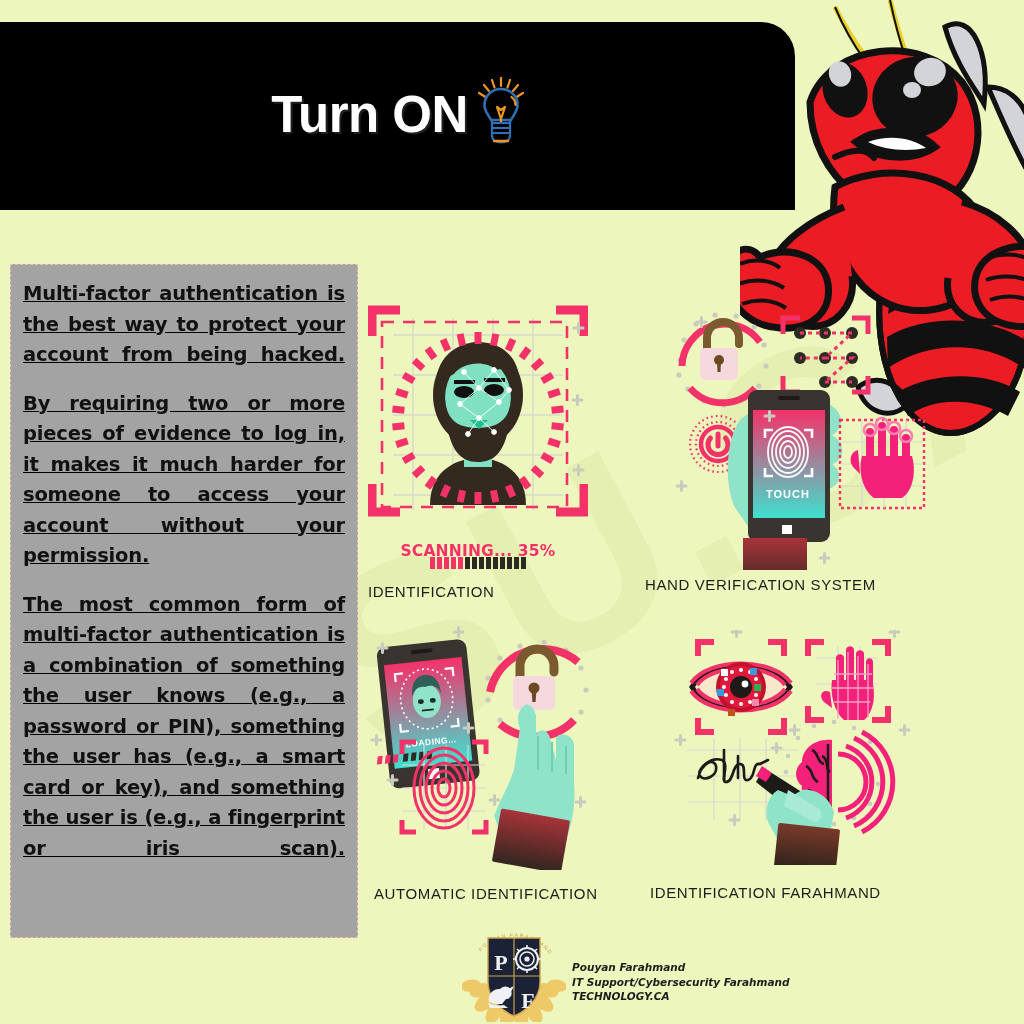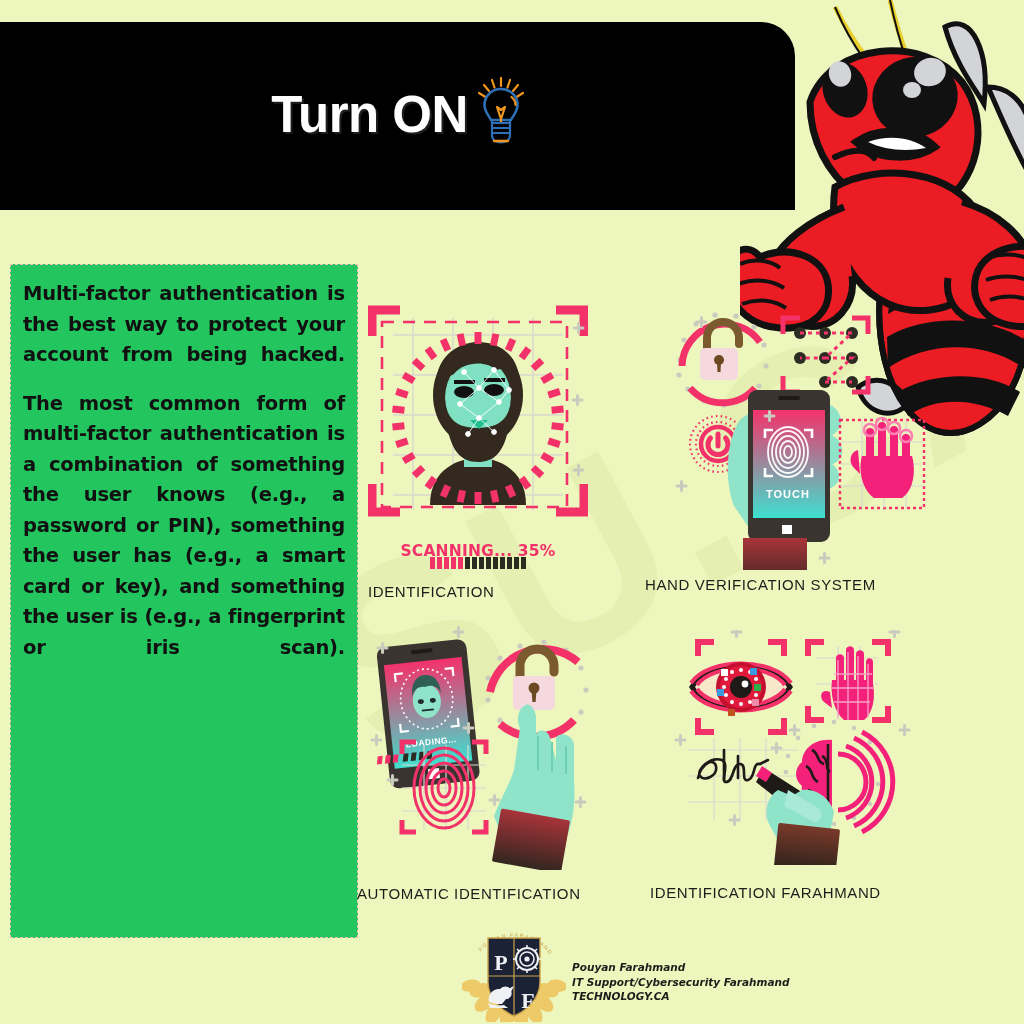--- a/index.html
+++ b/index.html
@@ -42,23 +42,24 @@
     white-space:nowrap;
   }
   .bulb{width:46px;height:70px;display:block;margin-bottom:4px;}
 
   
   .bee{position:absolute;left:740px;top:-8px;width:300px;height:520px;}
 
   
   .text-panel{
     position:absolute;left:10px;top:264px;width:348px;height:674px;
-    background:#22c55e;border:1px dashed #f2c0b8;
+    background:#a3a3a3;border:1px dashed #f2c0b8;
     box-sizing:border-box;
     padding:14px 12px 9px 12px;
+    text-decoration:underline;
   }
   .text-panel p{
     margin:0 0 18px 0;
     text-align:justify;
     text-align-last:justify;
     font-size:19.5px;line-height:30.5px;font-weight:700;color:#111;
     font-family:"DejaVu Sans", sans-serif;
     letter-spacing:-.2px;
     word-spacing:0px;
   }
@@ -69,21 +70,21 @@
   .fig-caption{
     position:absolute;left:0;width:100%;
     font-size:15px;letter-spacing:.6px;color:#1d1d1b;font-weight:400;
     font-family:"Liberation Sans", sans-serif;
   }
   .fig1{left:368px;top:300px;width:220px;height:250px;}
   .cap1{left:368px;top:583px;width:220px;}
   .fig2{left:660px;top:300px;width:270px;height:270px;}
   .cap2{left:645px;top:576px;width:300px;}
   .fig3{left:368px;top:620px;width:230px;height:250px;}
-  .cap3{left:357px;top:885px;width:250px;}
+  .cap3{left:374px;top:885px;width:250px;}
   .fig4{left:668px;top:630px;width:250px;height:235px;}
   .cap4{left:650px;top:884px;width:290px;}
 
   .scan-text{
     position:absolute;left:368px;top:542px;width:220px;text-align:center;
     font-size:15.5px;font-weight:700;color:#f4326a;letter-spacing:.2px;
     font-family:"DejaVu Sans", sans-serif;
   }
   .scan-bar{
     position:absolute;left:368px;top:557px;width:220px;
@@ -180,20 +181,21 @@
 
     <path d="M222 210 C258 220 285 245 292 272 C300 300 282 326 252 330 C224 334 204 312 208 286" fill="#ec1c24" stroke="#111" stroke-width="7"></path>
     <path d="M296 256 C318 252 336 268 334 292 C332 320 306 338 274 334 C244 330 230 308 236 284 C242 262 270 250 296 256 Z" fill="#ec1c24" stroke="#111" stroke-width="7"></path>
     <path d="M248 266 C264 260 282 262 294 270" fill="none" stroke="#111" stroke-width="4"></path>
     <path d="M246 288 C262 282 282 284 296 292" fill="none" stroke="#111" stroke-width="4"></path>
     <path d="M250 308 C266 302 284 304 296 312" fill="none" stroke="#111" stroke-width="4"></path>
   </svg>
 
   <div class="text-panel">
     <p>Multi-factor authentication is the best way to protect your account from being hacked.</p>
+    <p>By requiring two or more pieces of evidence to log in, it makes it much harder for someone to access your account without your permission.</p>
     <p>The most common form of multi-factor authentication is a combination of something the user knows (e.g., a password or PIN), something the user has (e.g., a smart card or key), and something the user is (e.g., a fingerprint or iris scan).</p>
   </div>
 
   <svg class="fig fig1" viewBox="0 0 220 250">
 
     <g stroke="#d8d9cf" stroke-width="1.4">
       <line x1="25" y1="35" x2="195" y2="35"></line>
         <line x1="25" y1="75" x2="195" y2="75"></line>
       <line x1="25" y1="115" x2="195" y2="115"></line>
         <line x1="25" y1="155" x2="195" y2="155"></line>

